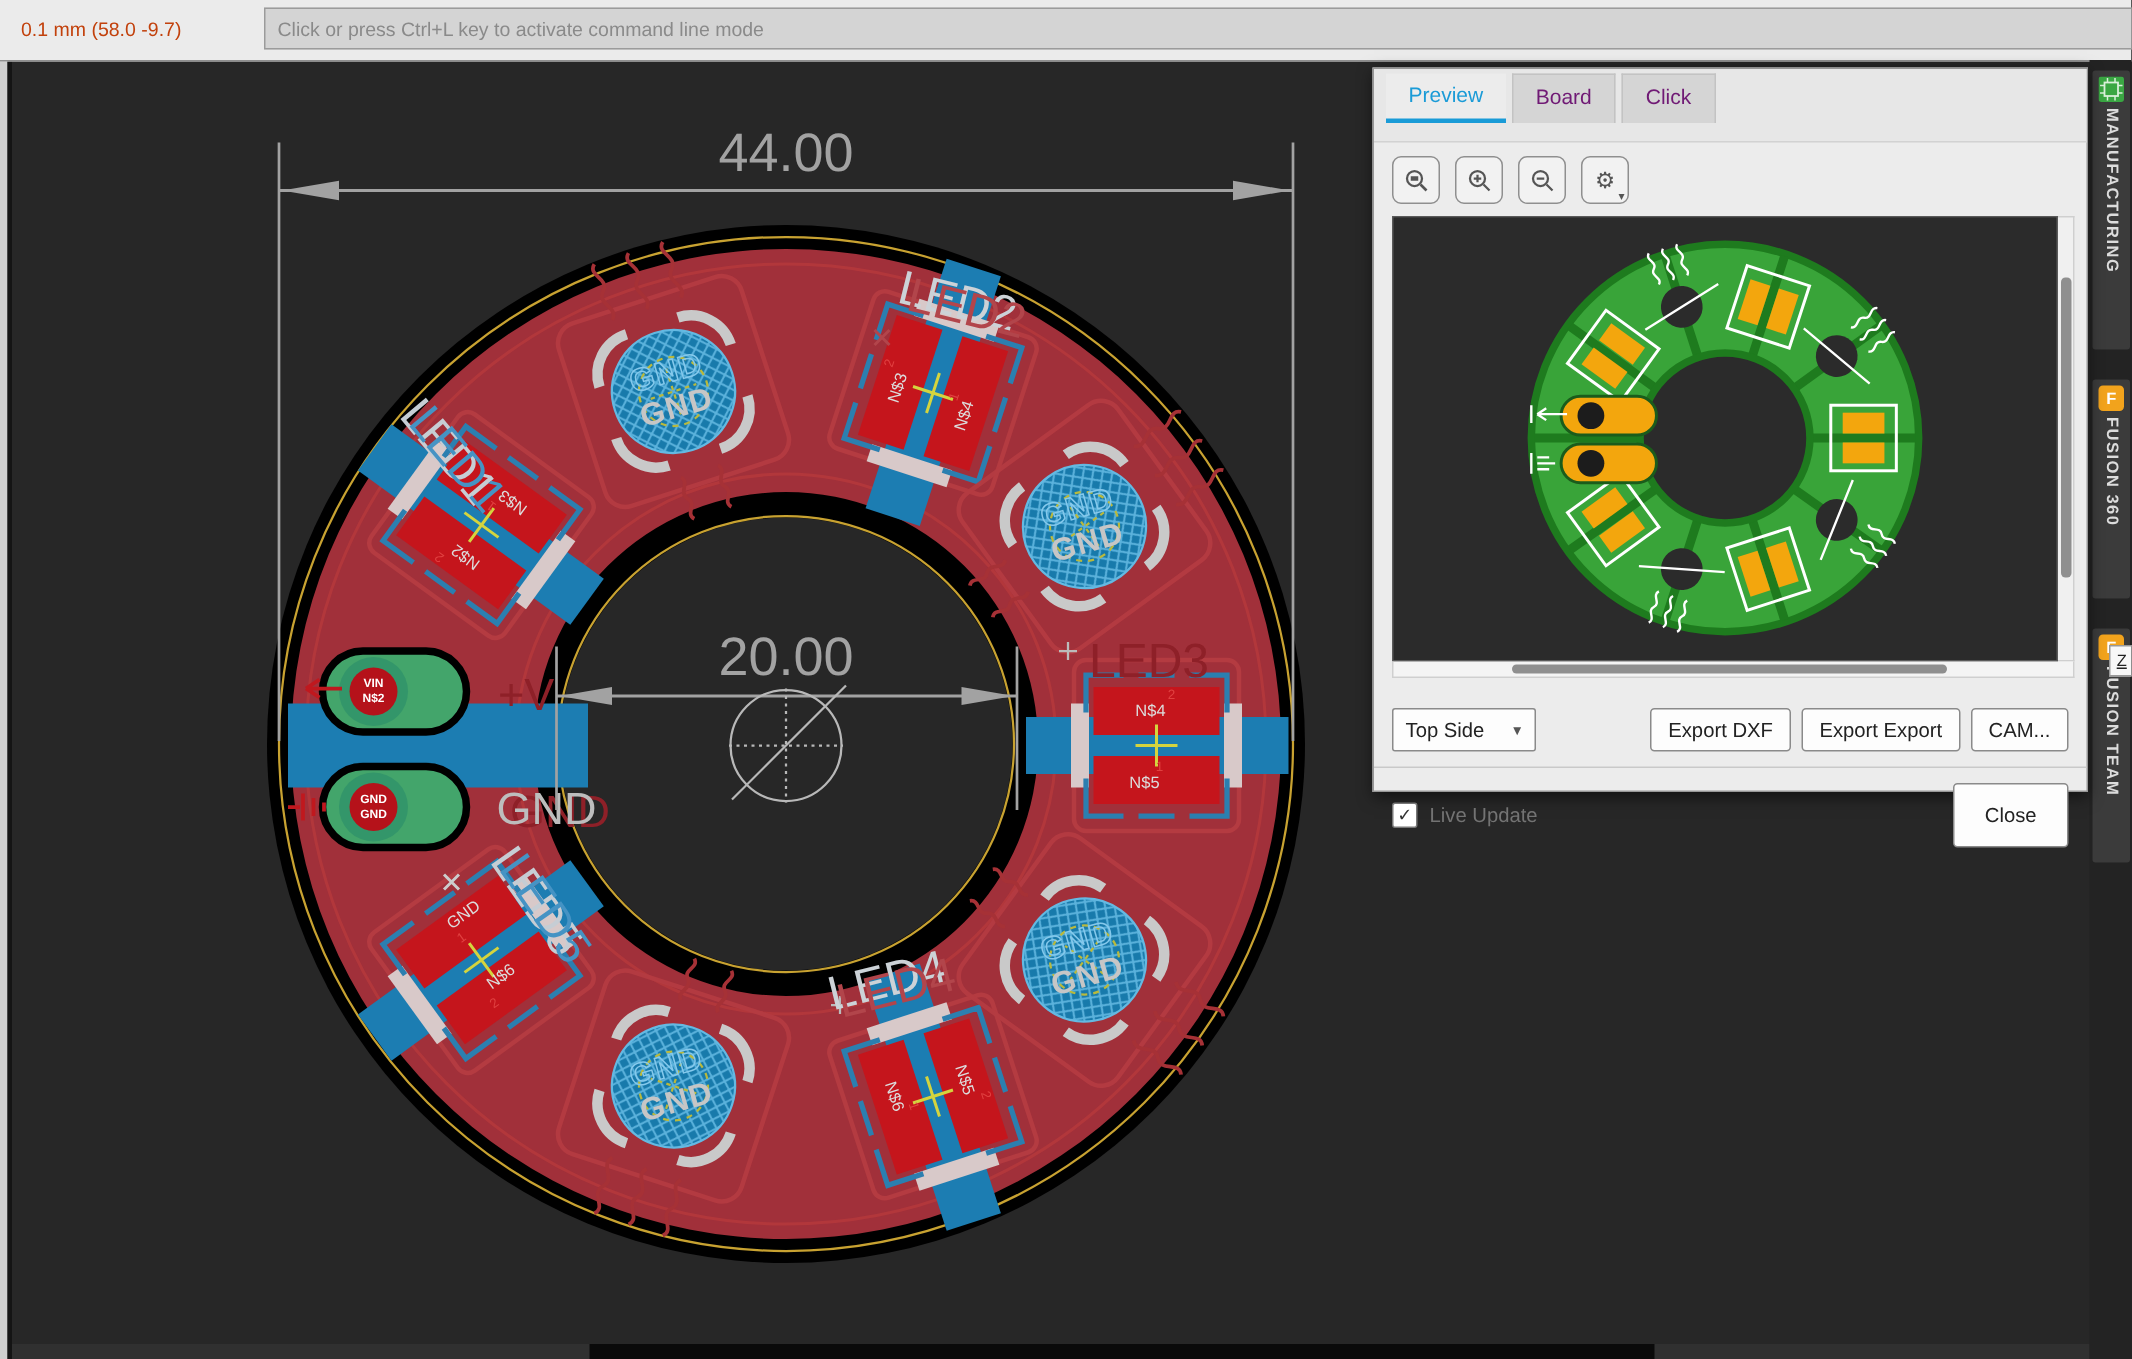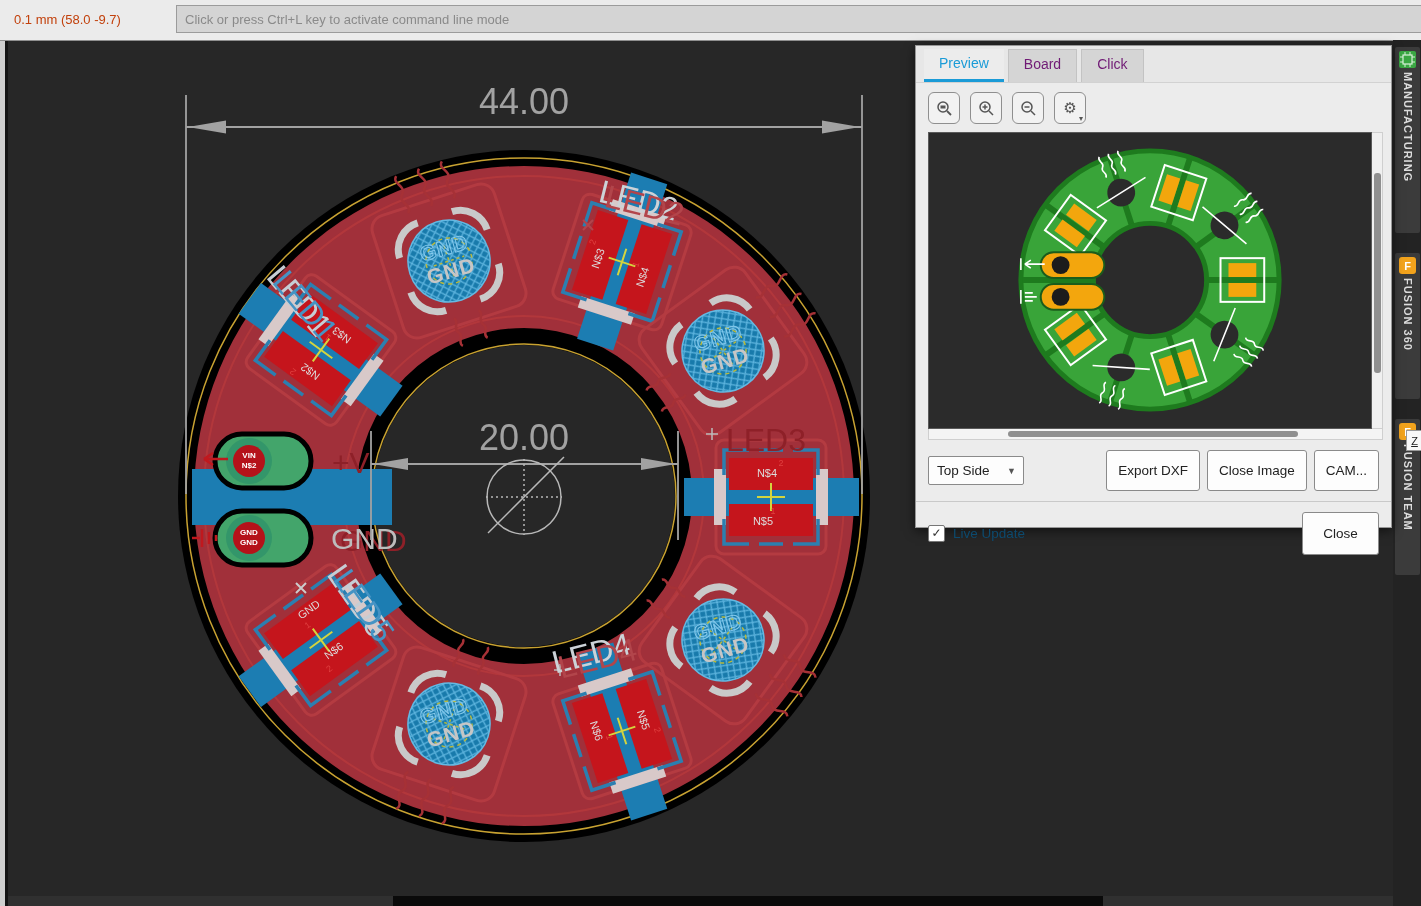--- a/index.html
+++ b/index.html
@@ -14,46 +14,46 @@
   .cmdline{position:absolute;left:176px;top:5px;width:1403px;height:28px;box-sizing:border-box;
            background:#d4d4d4;border:1px solid #9b9b9b;font-size:13px;color:#333;padding:0 8px;outline:none;}
   .cmdline::placeholder{color:#8a8a8a;}
 
   
   .canvas-svg{position:absolute;left:0;top:40px;z-index:1;}
 
   
   .panel{position:absolute;left:915px;top:45px;width:477px;height:483px;background:#ececec;
          border:1px solid #979797;box-sizing:border-box;z-index:5;box-shadow:0 3px 10px rgba(0,0,0,.55);}
-  .tabbar{height:33px;padding:3px 0 0 8px;background:#e7e7e7;border-bottom:1px solid #d2d2d2;display:flex;}
+  .tabbar{height:33px;padding:3px 0 12px 8px;background:#e7e7e7;border-bottom:1px solid #d2d2d2;display:flex;}
   .tab{padding:6px 15px 5px;font-size:14px;margin-right:4px;cursor:default;}
   .tab.active{color:#1a9bd7;border-bottom:3px solid #1a9bd7;background:#ececec;}
   .tab.inactive{background:#d5d5d5;color:#701a75;border:1px solid #c3c3c3;border-bottom:none;}
   .ptoolbar{display:flex;gap:10px;margin:9px 0 8px 12px;}
   .tbtn{width:30px;height:30px;border:1px solid #8f8f8f;border-radius:6px;background:#f2f2f2;
         display:flex;align-items:center;justify-content:center;position:relative;}
   .tbtn .caret{position:absolute;right:2px;bottom:0px;font-size:8px;color:#555;}
   .viewrow{display:flex;margin-left:12px;}
   .vp{width:444px;height:297px;background:#2b2b2b;border:1px solid #5a5a5a;box-sizing:border-box;}
   .vscroll{width:11px;height:297px;background:#f0f0f0;border:1px solid #cfcfcf;border-left:none;box-sizing:border-box;}
   .vthumb{width:7px;height:200px;margin:40px auto 0;background:#8f8f8f;border-radius:3px;}
   .hscroll{width:455px;height:11px;margin-left:12px;background:#f4f4f4;border:1px solid #cfcfcf;border-top:none;box-sizing:border-box;position:relative;}
   .hthumb{position:absolute;left:79px;top:2px;width:290px;height:6px;background:#8f8f8f;border-radius:3px;}
-  .controls{display:flex;gap:7px;margin:10px 12px 0;align-items:center;}
+  .controls{display:flex;gap:7px;margin:20px 12px 0;align-items:center;}
   .selectbox{width:96px;height:29px;border:1px solid #8a8a8a;border-radius:2px;background:#fdfdfd;
              font-size:13.5px;color:#222;display:flex;align-items:center;padding:0 8px;box-sizing:border-box;position:relative;}
   .selectbox .caret{position:absolute;right:7px;font-size:9px;color:#555;}
   .spacer{flex:1;}
-  .pbtn{height:41px;border:1px solid #8a8a8a;border-radius:3px;background:#fdfdfd;font-size:13.5px;
+  .pbtn{height:29px;border:1px solid #8a8a8a;border-radius:3px;background:#fdfdfd;font-size:13.5px;
         color:#222;display:flex;align-items:center;justify-content:center;padding:0 11px;}
   .sep{border-top:1px solid #c9c9c9;margin-top:10px;}
   .footer{display:flex;align-items:center;margin:10px 12px 0;}
   .checkbox{width:15px;height:15px;border:1px solid #777;border-radius:2px;background:#fff;
             font-size:12px;line-height:14px;text-align:center;color:#333;}
-  .cblabel{font-size:13.5px;color:#0c4a6e;margin-left:8px;}
+  .cblabel{font-size:13.5px;color:#737373;margin-left:8px;}
   .closebtn{margin-left:auto;width:77px;height:43px;}
 
   
   .dock{position:absolute;left:1393px;top:40px;width:28px;height:866px;background:#232323;z-index:4;}
   .dock-tab{position:absolute;left:2px;width:25px;background:#3b3b3b;border-radius:2px;
             display:flex;flex-direction:column;align-items:center;padding-top:4px;box-sizing:border-box;}
   .vtext{writing-mode:vertical-lr;color:#dcdcdc;font-size:11px;font-weight:700;letter-spacing:1px;margin-top:4px;}
   .fusion-ico{width:17px;height:17px;background:#f2a31c;border-radius:3px;color:#fff;font-size:11px;
               font-weight:700;display:flex;align-items:center;justify-content:center;}
   .tooltip{position:absolute;left:1406px;top:430px;width:15px;height:19px;background:#f8f8f8;
@@ -387,21 +387,21 @@
     <div class="hthumb"></div>
   </div>
 
   <div class="controls">
     <div class="selectbox">
       <span>Top Side</span>
       <span class="caret">▼</span>
     </div>
     <div class="spacer"></div>
     <button class="pbtn">Export DXF</button>
-    <button class="pbtn">Close Image</button>
+    <button class="pbtn">Export Export</button>
     <button class="pbtn">CAM...</button>
   </div>
 
   <div class="sep"></div>
   <div class="footer">
     <div class="checkbox">✓</div>
     <span class="cblabel">Live Update</span>
     <button class="pbtn closebtn">Close</button>
   </div>
 </div>

